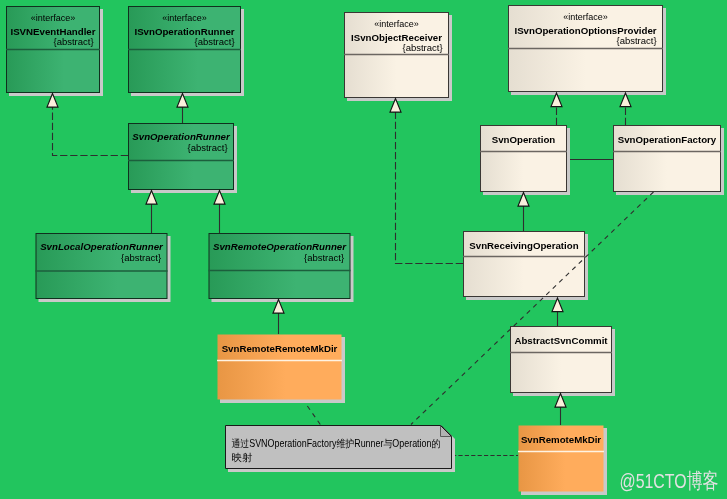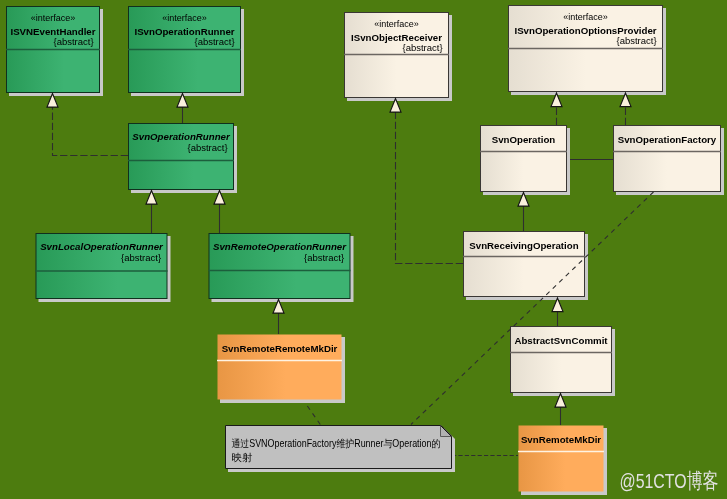--- a/index.html
+++ b/index.html
@@ -1,20 +1,20 @@
 <!DOCTYPE html>
 <html><head>
 <meta charset="utf-8">
 <title>UML Class Diagram — SVNKit Operation / Runner</title>
 <style>
   html,body{margin:0;padding:0;background:#ffffff;}
   body{width:727px;height:499px;overflow:hidden;
        font-family:"Liberation Sans",sans-serif;
        -webkit-font-smoothing:antialiased;}
-  #stage{position:relative;width:727px;height:499px;background:#4d7c0f;overflow:hidden;}
+  #stage{position:relative;width:727px;height:499px;background:#22c55e;overflow:hidden;}
   #diagram{position:absolute;left:0;top:0;display:block;}
   #diagram text{font-family:"Liberation Sans",sans-serif;}
 </style>
 </head>
 <body>
 
 <div id="stage">
 <svg id="diagram" width="727" height="499" viewBox="0 0 727 499">
   <defs>
     <linearGradient id="g-green" x1="0" y1="0" x2="1" y2="0">

